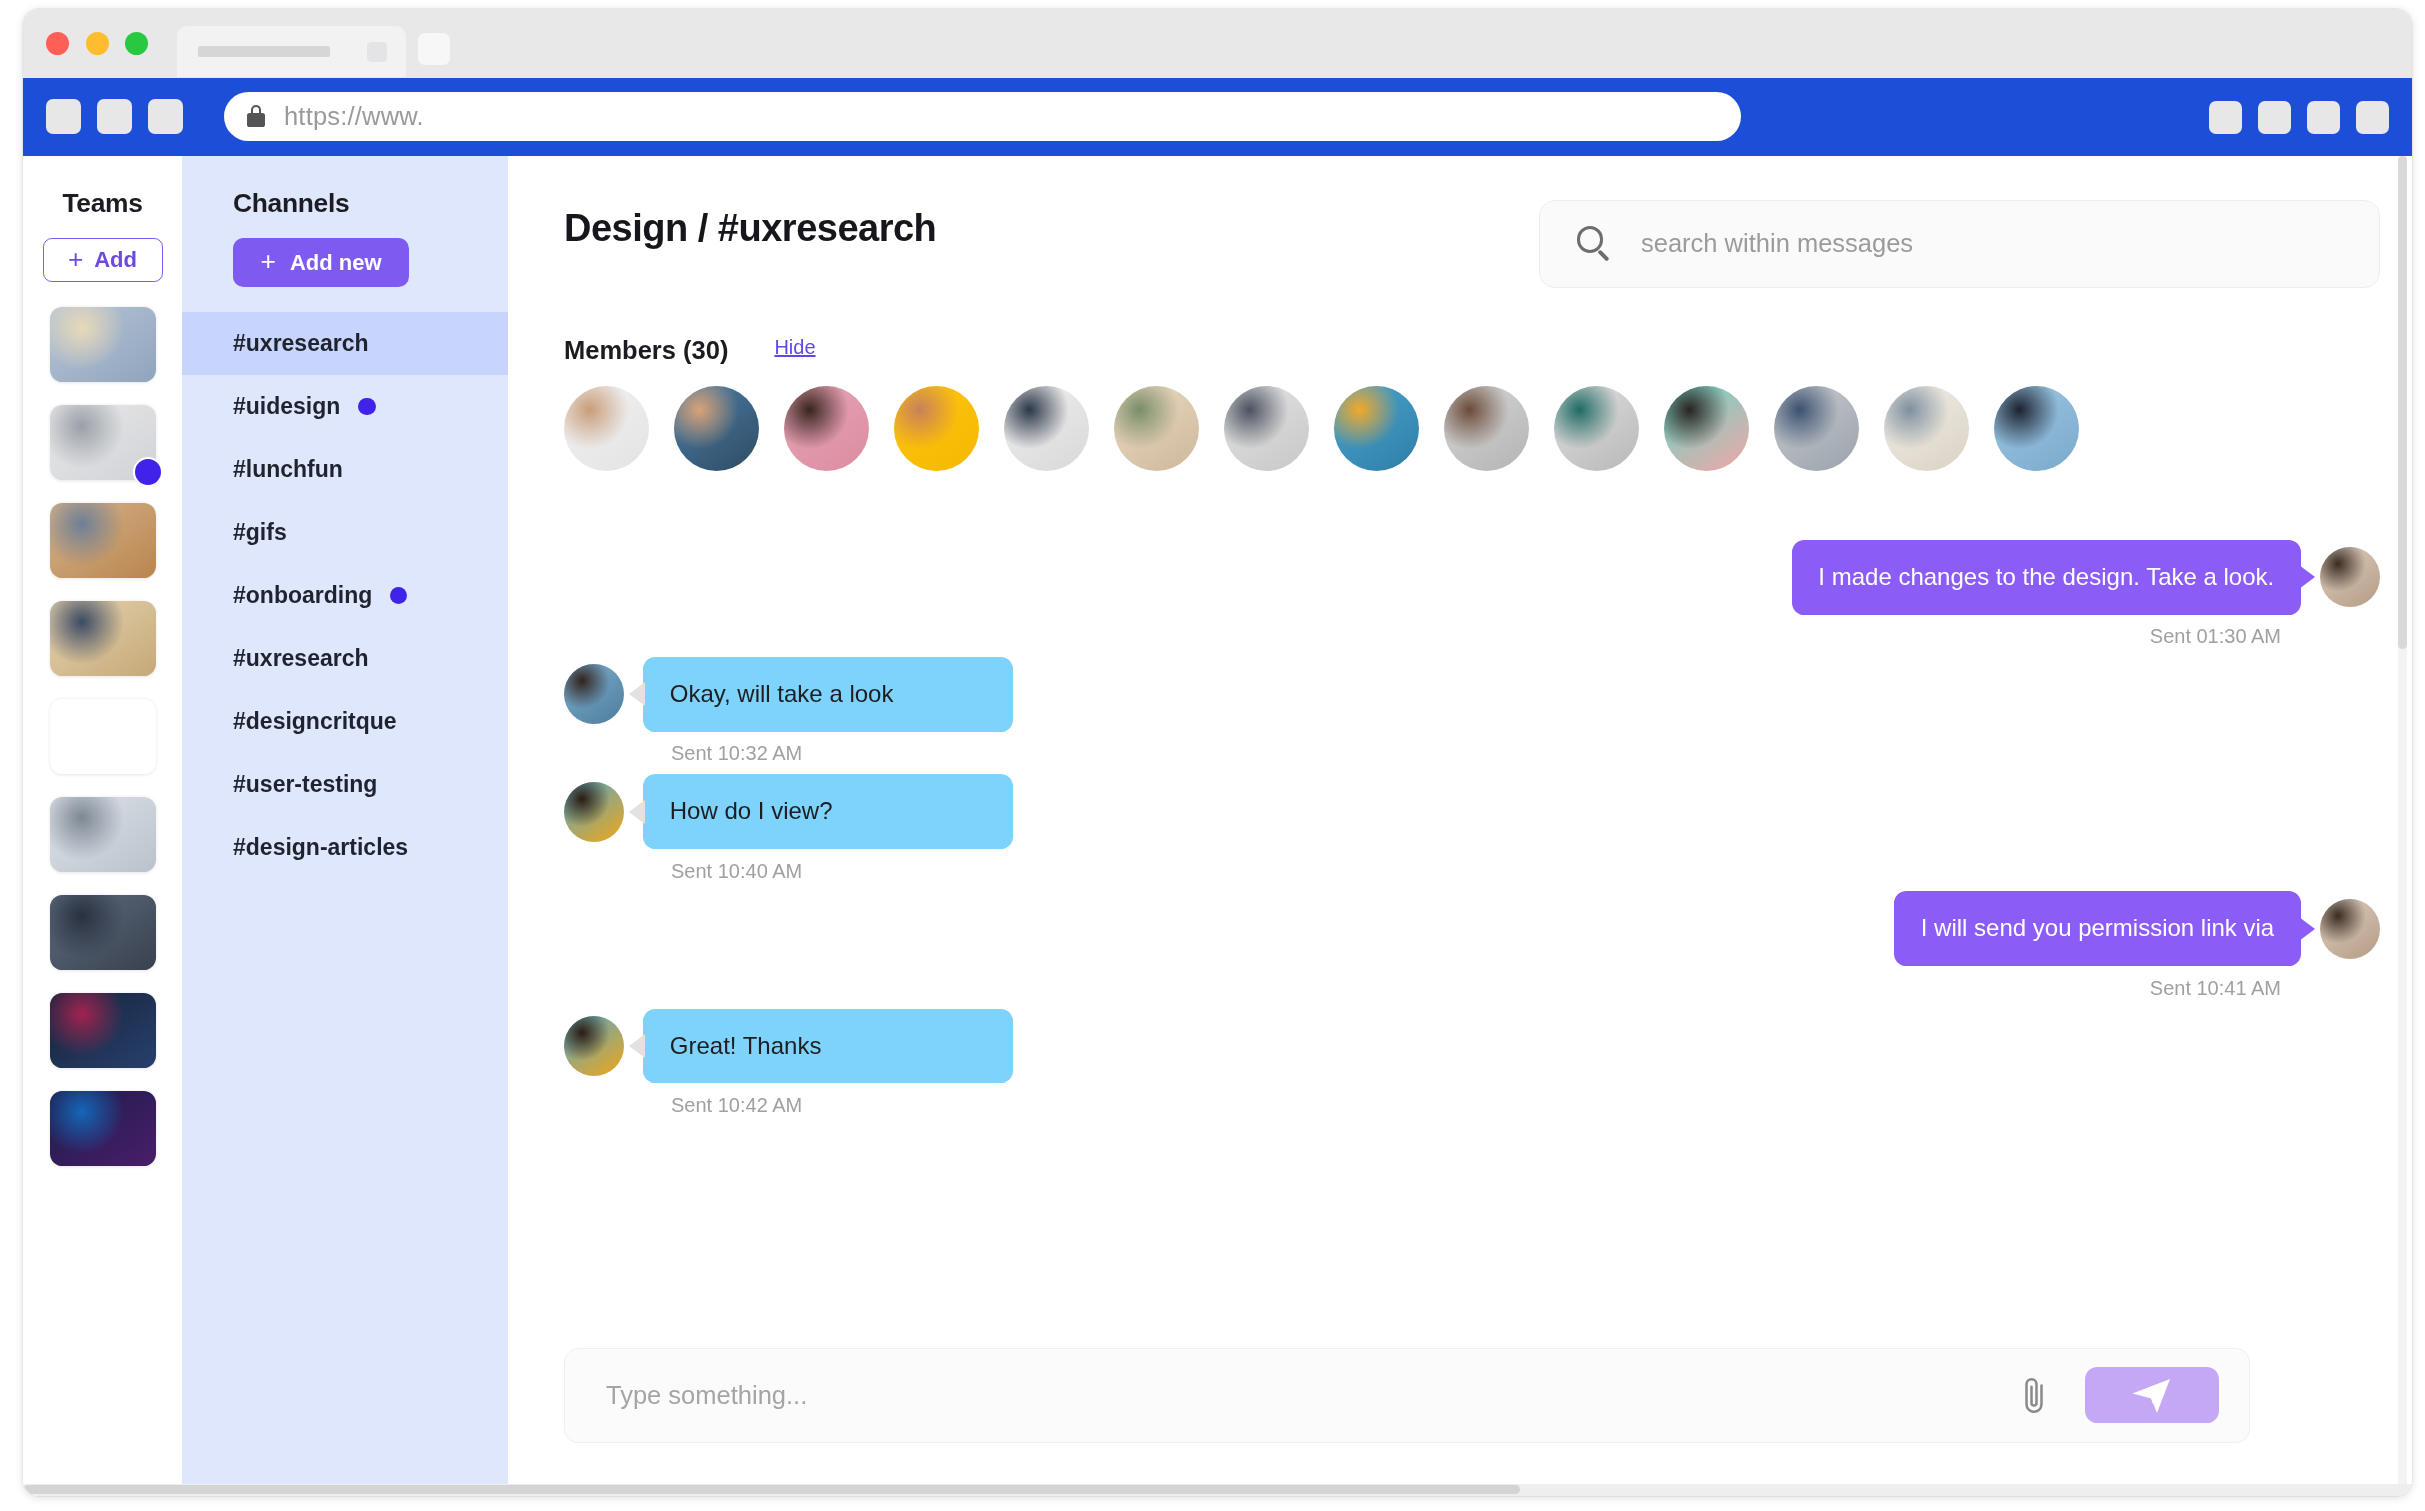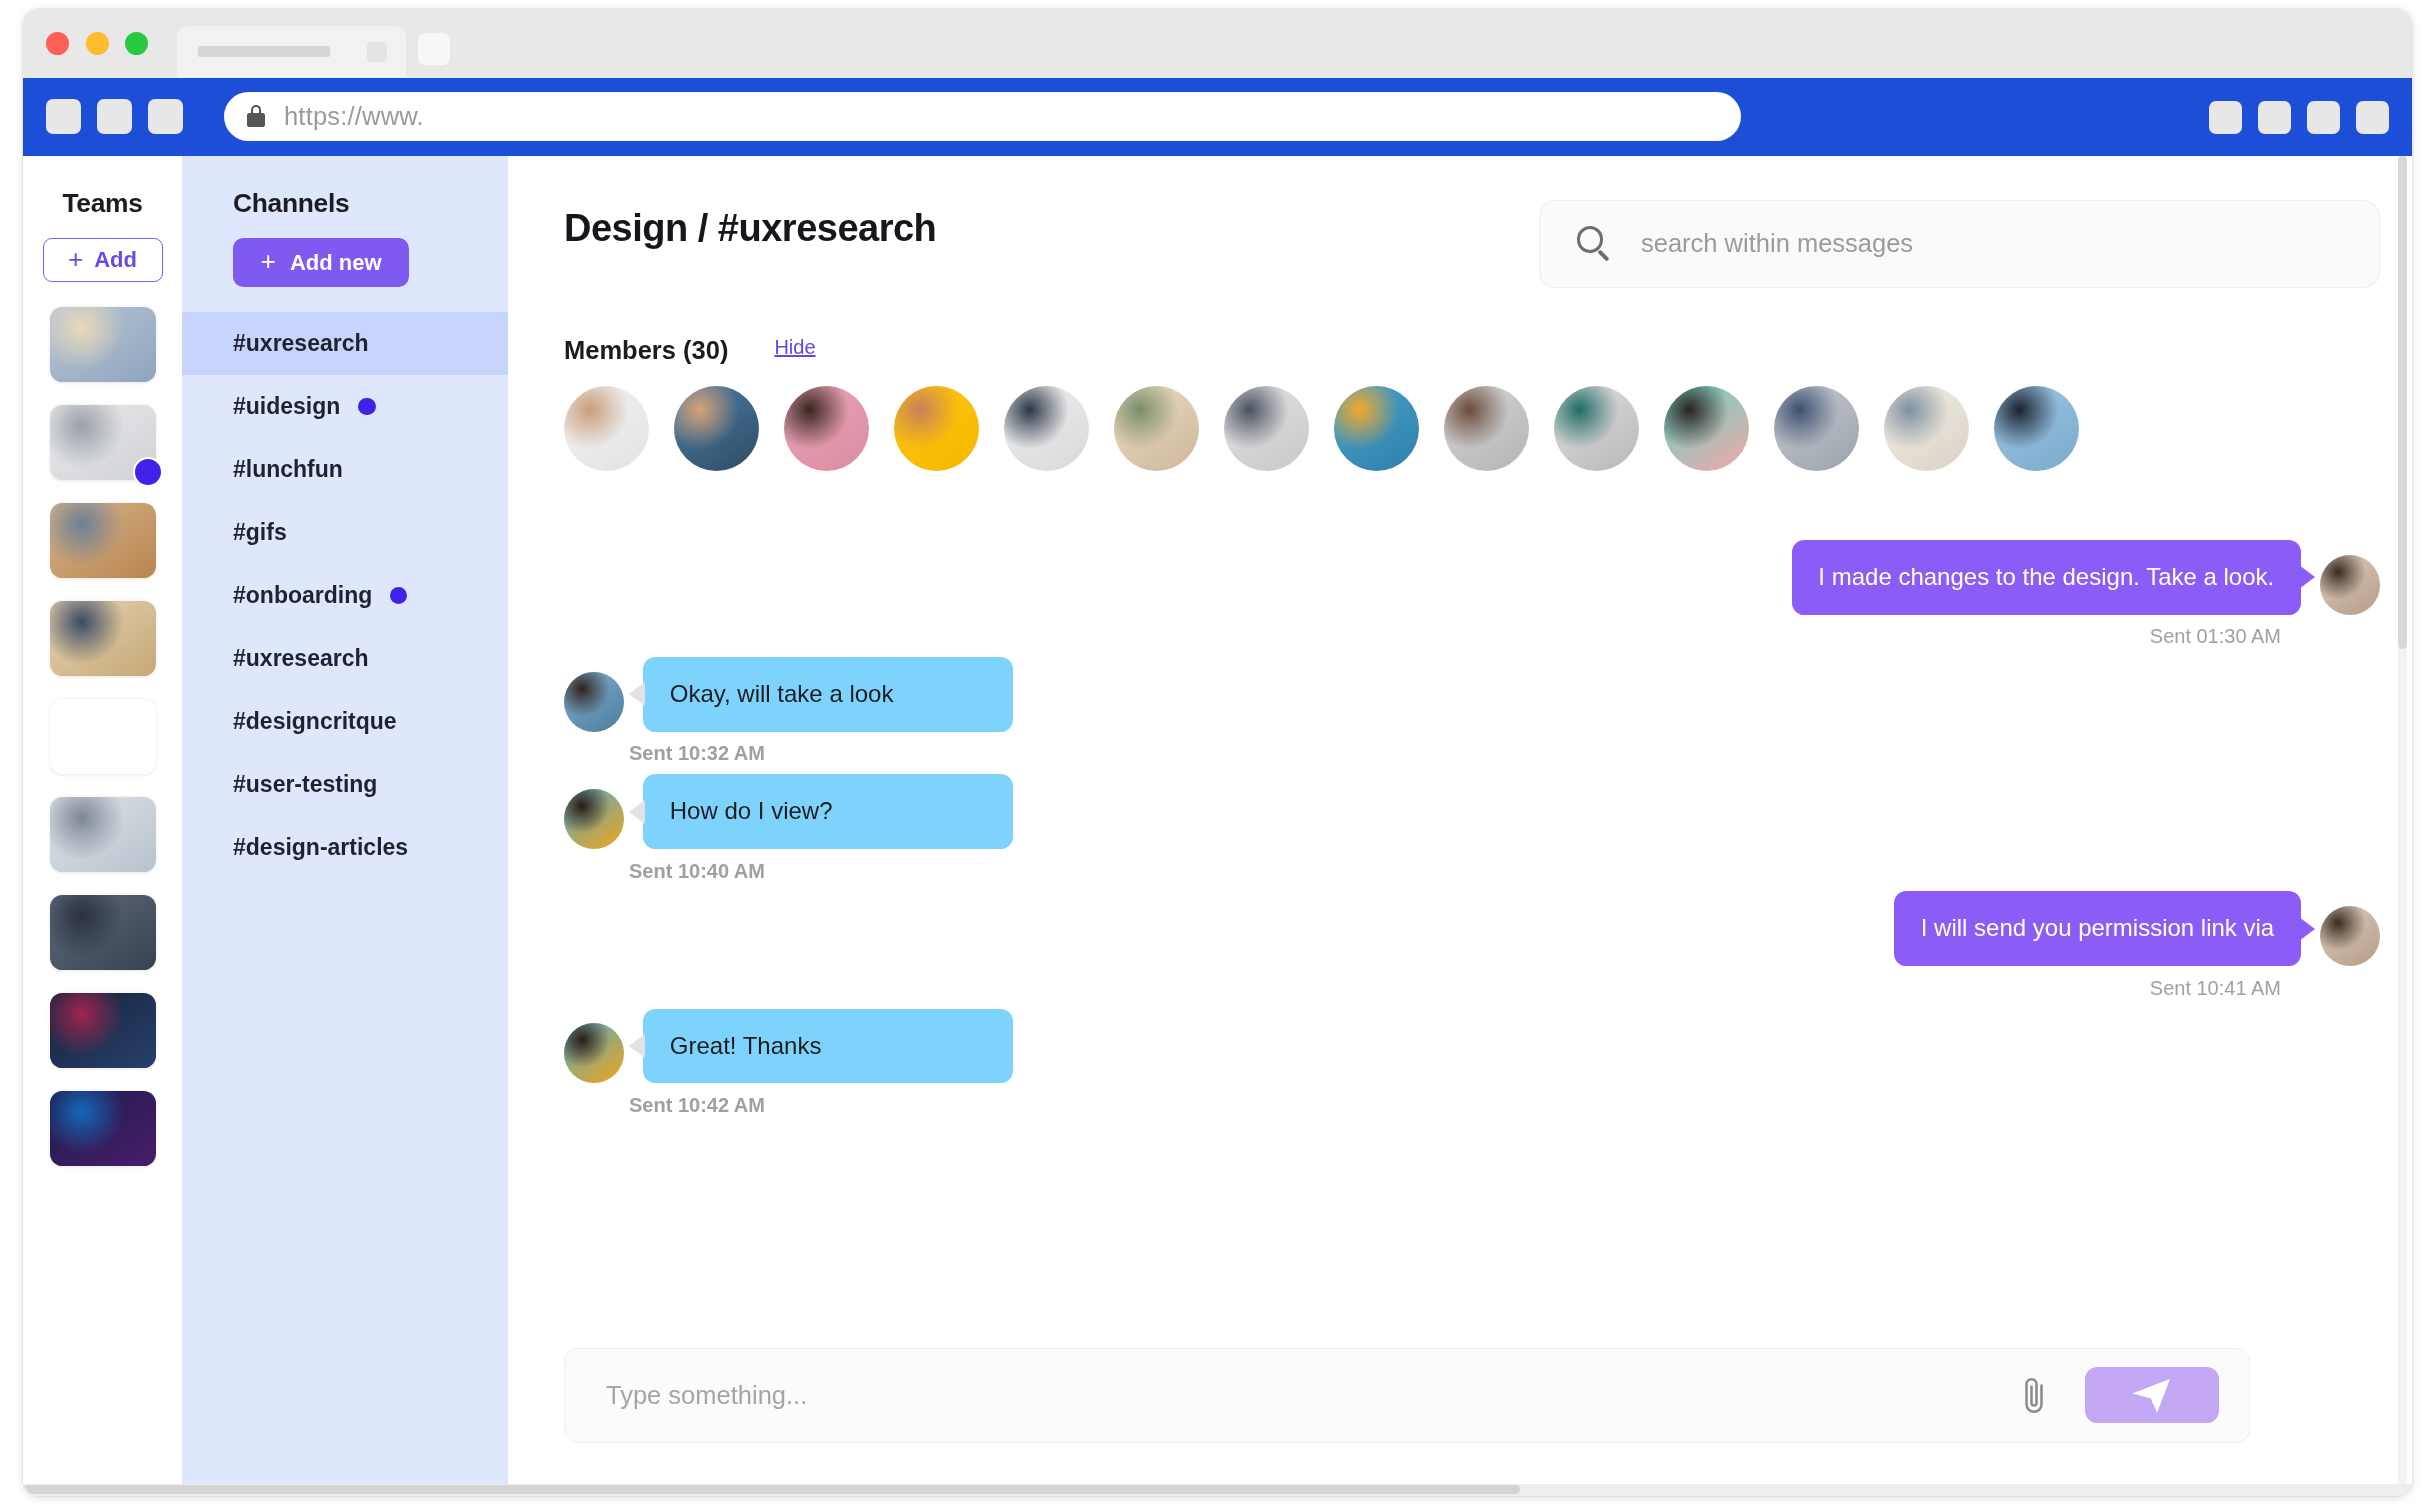--- a/index.html
+++ b/index.html
@@ -304,21 +304,21 @@
     min-height: 0;
     padding-top: 69px;
     display: flex; flex-direction: column;
     gap: 8.8px;
     overflow: hidden;
   }
   .msg { display: flex; flex-direction: column; }
   .msg.out { align-items: flex-end; }
   .msg.in  { align-items: flex-start; }
 
-  .msg-line { display: flex; align-items: flex-end; }
+  .msg-line { display: flex; align-items: center; }
   .msg.out .msg-line { flex-direction: row; }
 
   .avatar-sm {
     width: 60px; height: 60px;
     border-radius: 50%;
     flex: 0 0 auto;
     overflow: hidden;
   }
 
   .bubble {
@@ -359,21 +359,21 @@
     border-top: 12.3px solid transparent;
     border-bottom: 12.3px solid transparent;
     border-right: 16px solid #e2e2e2;
   }
   .timestamp {
     font-size: 20px;
     color: #a0a0a0;
     margin-top: 10.6px;
   }
   .msg.out .timestamp { margin-right: 99px; }
-  .msg.in  .timestamp { margin-left: 65px; font-weight: bold; }
+  .msg.in  .timestamp { margin-left: 107px; }
 
   
   .composer {
     flex: 0 0 auto;
     height: 95px;
     margin-bottom: 53px;
     background: #fbfbfb;
     border: 0.9px solid #efefef;
     border-radius: 14px;
     display: flex; align-items: center;

